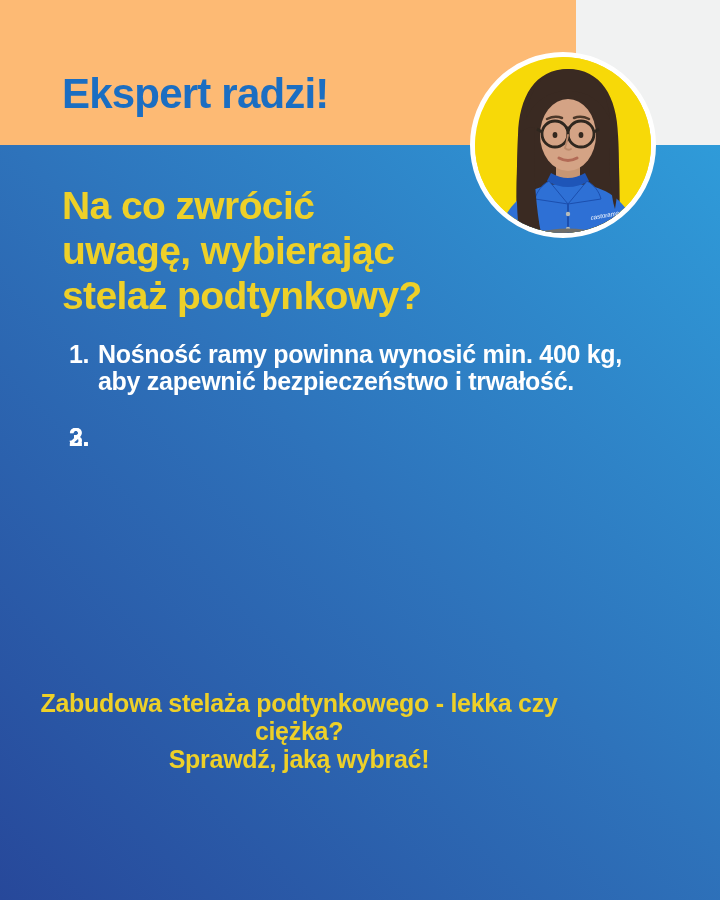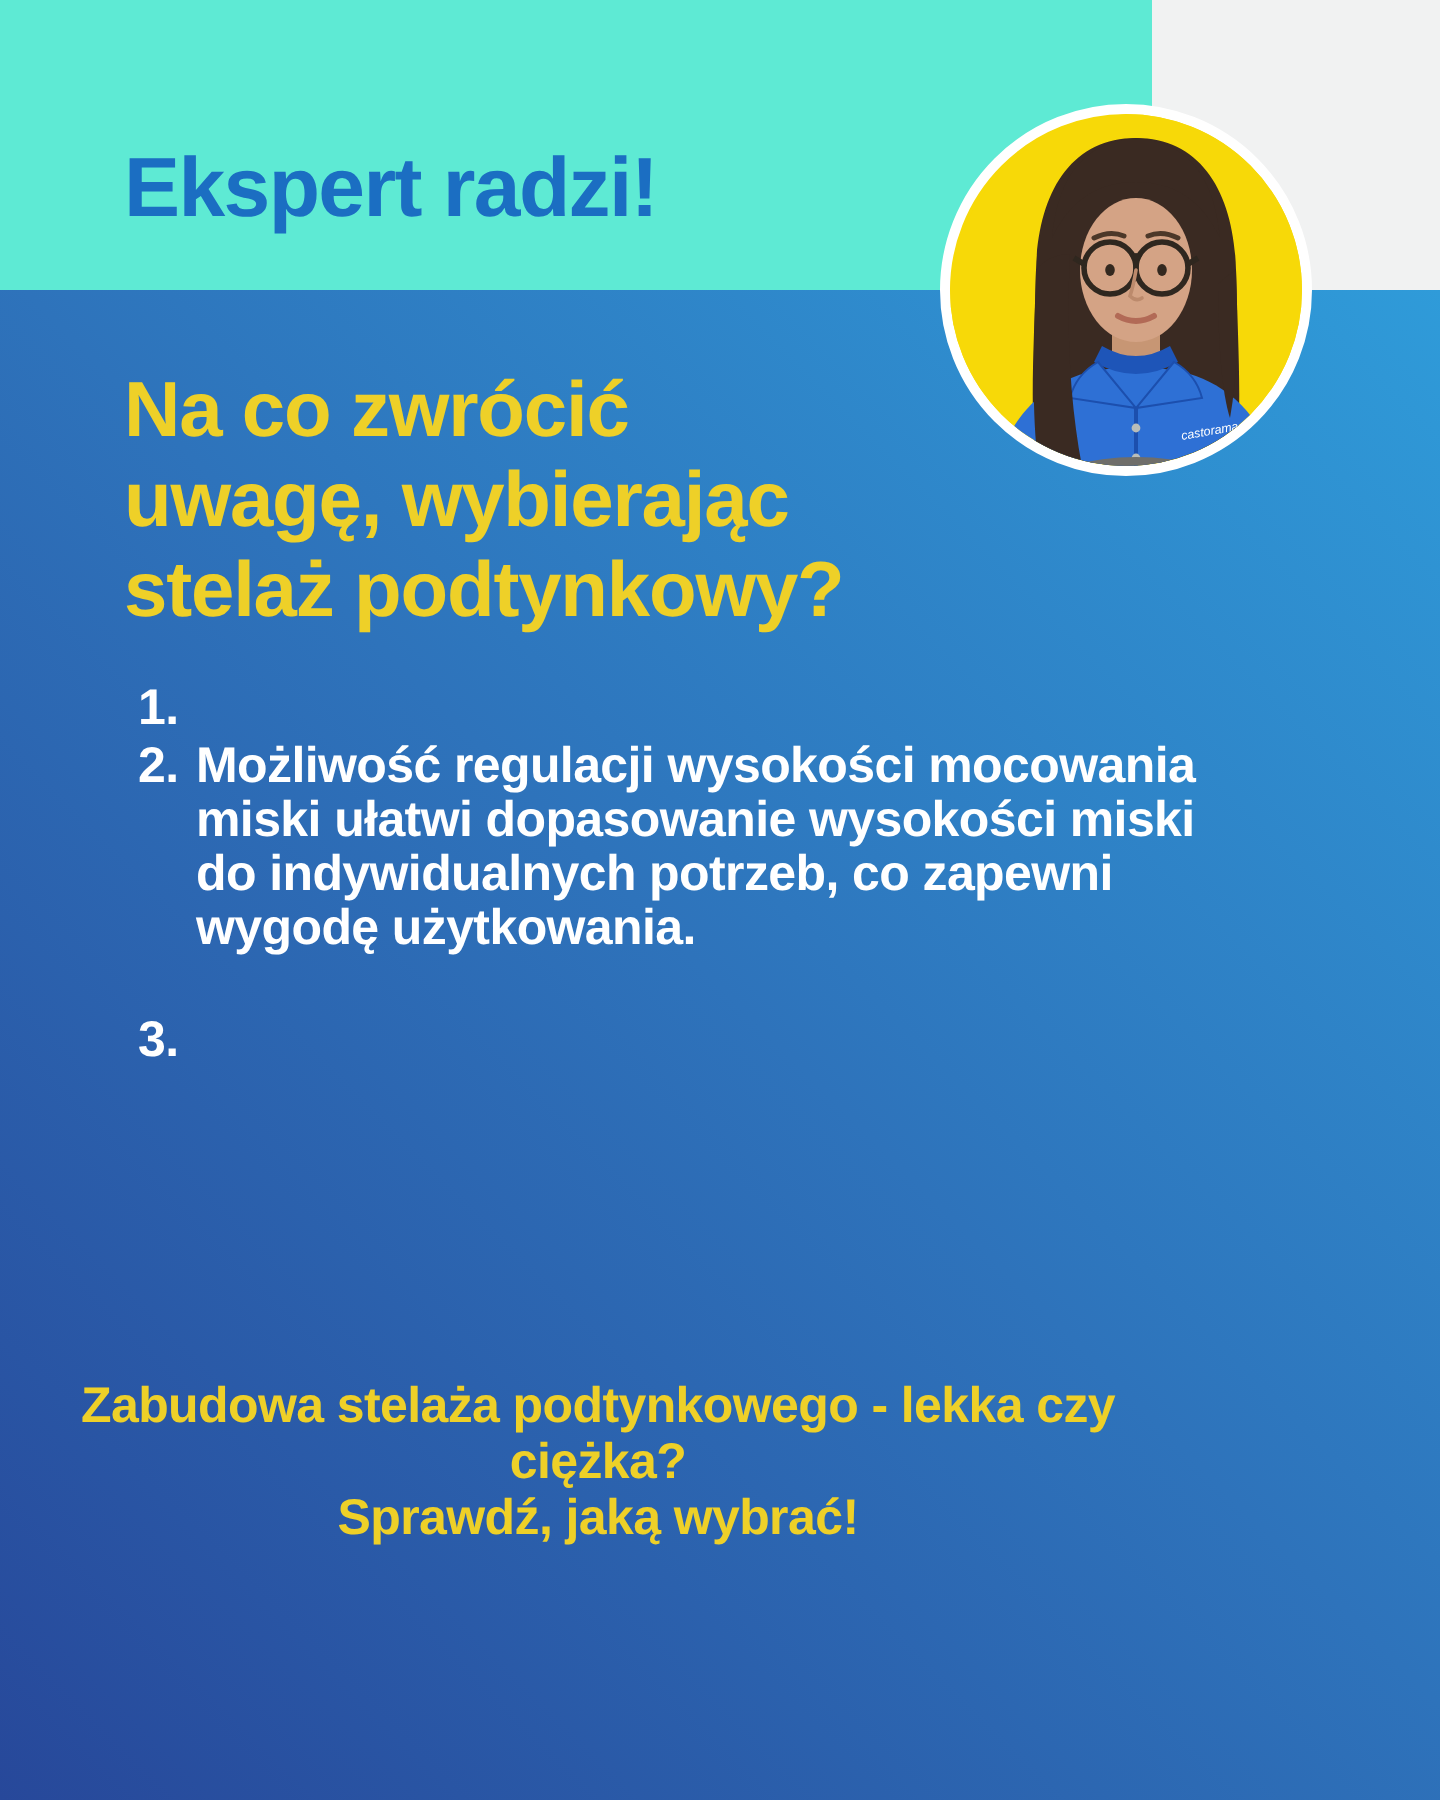--- a/index.html
+++ b/index.html
@@ -11,21 +11,21 @@
     height: 900px;
     overflow: hidden;
     font-family: "Liberation Sans", sans-serif;
     background: #F1F2F2;
   }
 
   .top-band {
     position: absolute;
     top: 0; left: 0;
     width: 576px; height: 145px;
-    background: #5eead4;
+    background: #fdba74;
   }
 
   .page-title {
     position: absolute;
     left: 62px; top: 70px;
     margin: 0;
     font-size: 42px;
     font-weight: bold;
     letter-spacing: -0.8px;
     color: #1B6EC2;
@@ -122,27 +122,25 @@
   </header>
 
   <main class="blue-section">
     <h2 class="question-heading">Na co zwrócić
 uwagę, wybierając
 stelaż podtynkowy?</h2>
 
     <ol class="tips">
       <li>
         <span class="tip-number">1.</span>
+        <span class="tip-text">Nośność ramy powinna wynosić min. 400 kg,
+aby zapewnić bezpieczeństwo i trwałość.</span>
       </li>
       <li>
         <span class="tip-number">2.</span>
-        <span class="tip-text">Możliwość regulacji wysokości mocowania
-miski ułatwi dopasowanie wysokości miski
-do indywidualnych potrzeb, co zapewni
-wygodę użytkowania.</span>
       </li>
       <li>
         <span class="tip-number">3.</span>
       </li>
     </ol>
 
     <p class="cta-text">Zabudowa stelaża podtynkowego - lekka czy ciężka?
 Sprawdź, jaką wybrać!</p>
 
   </main>

